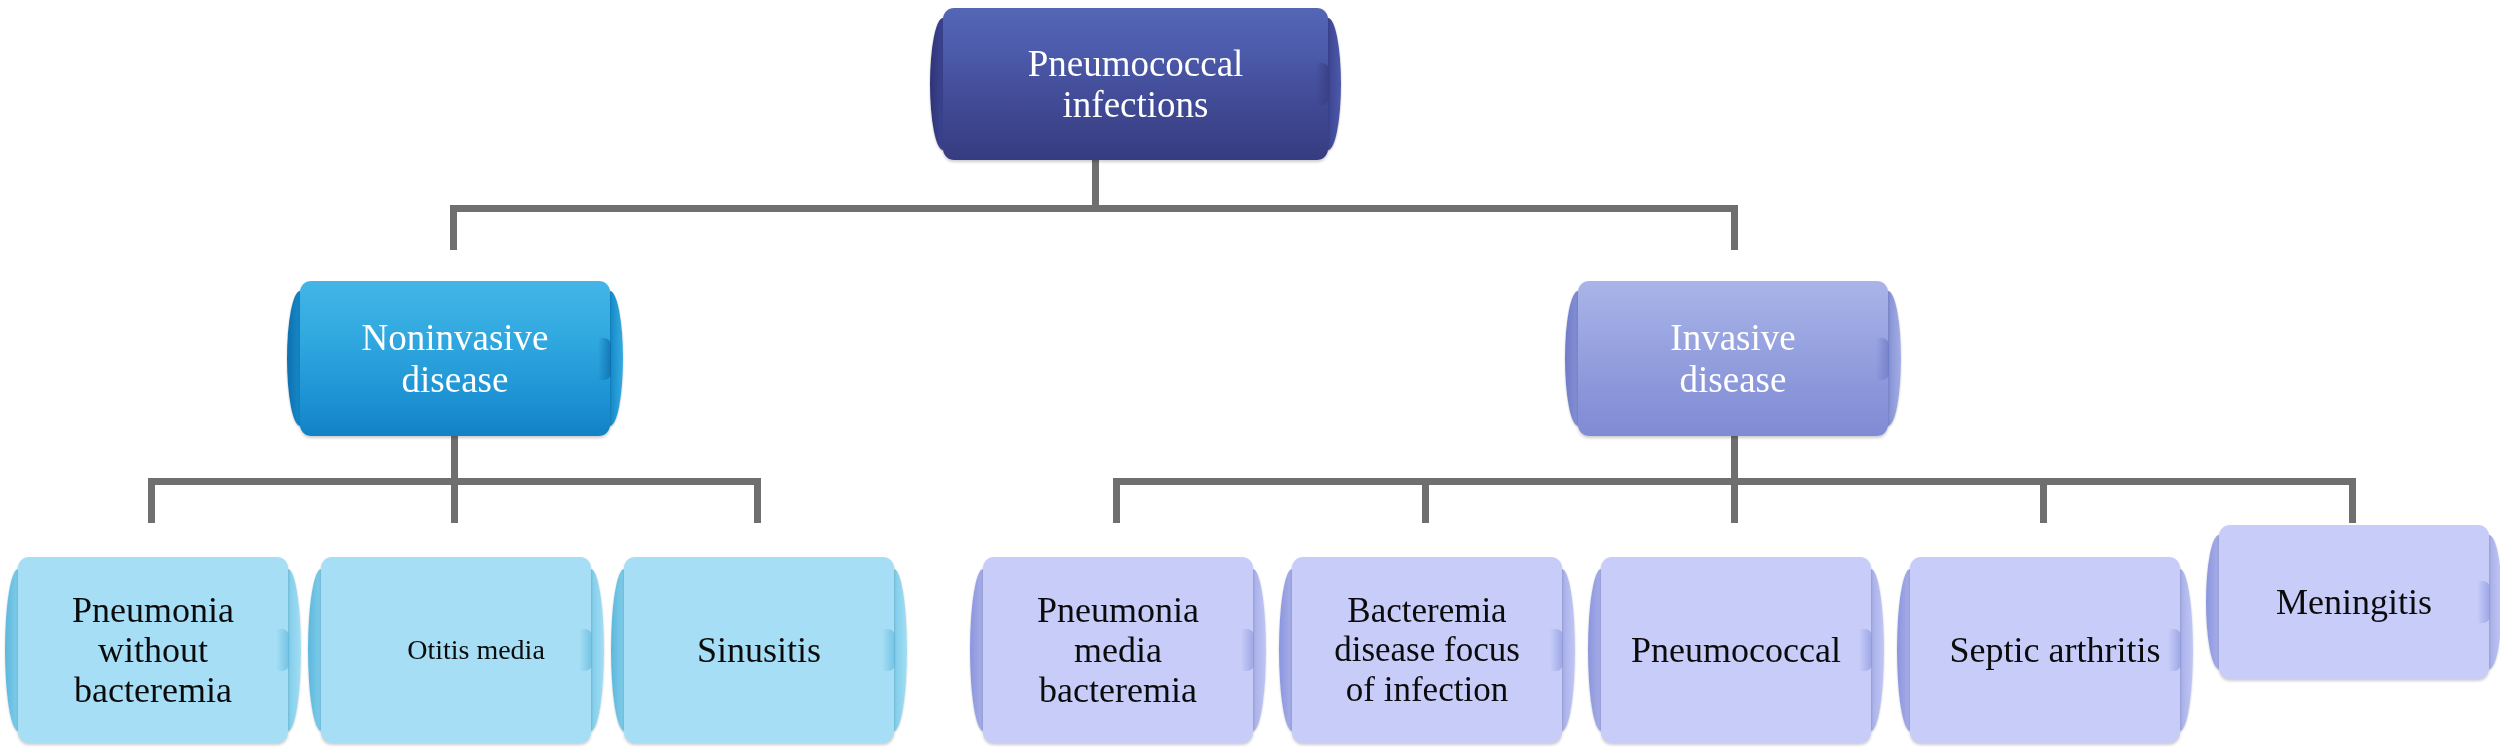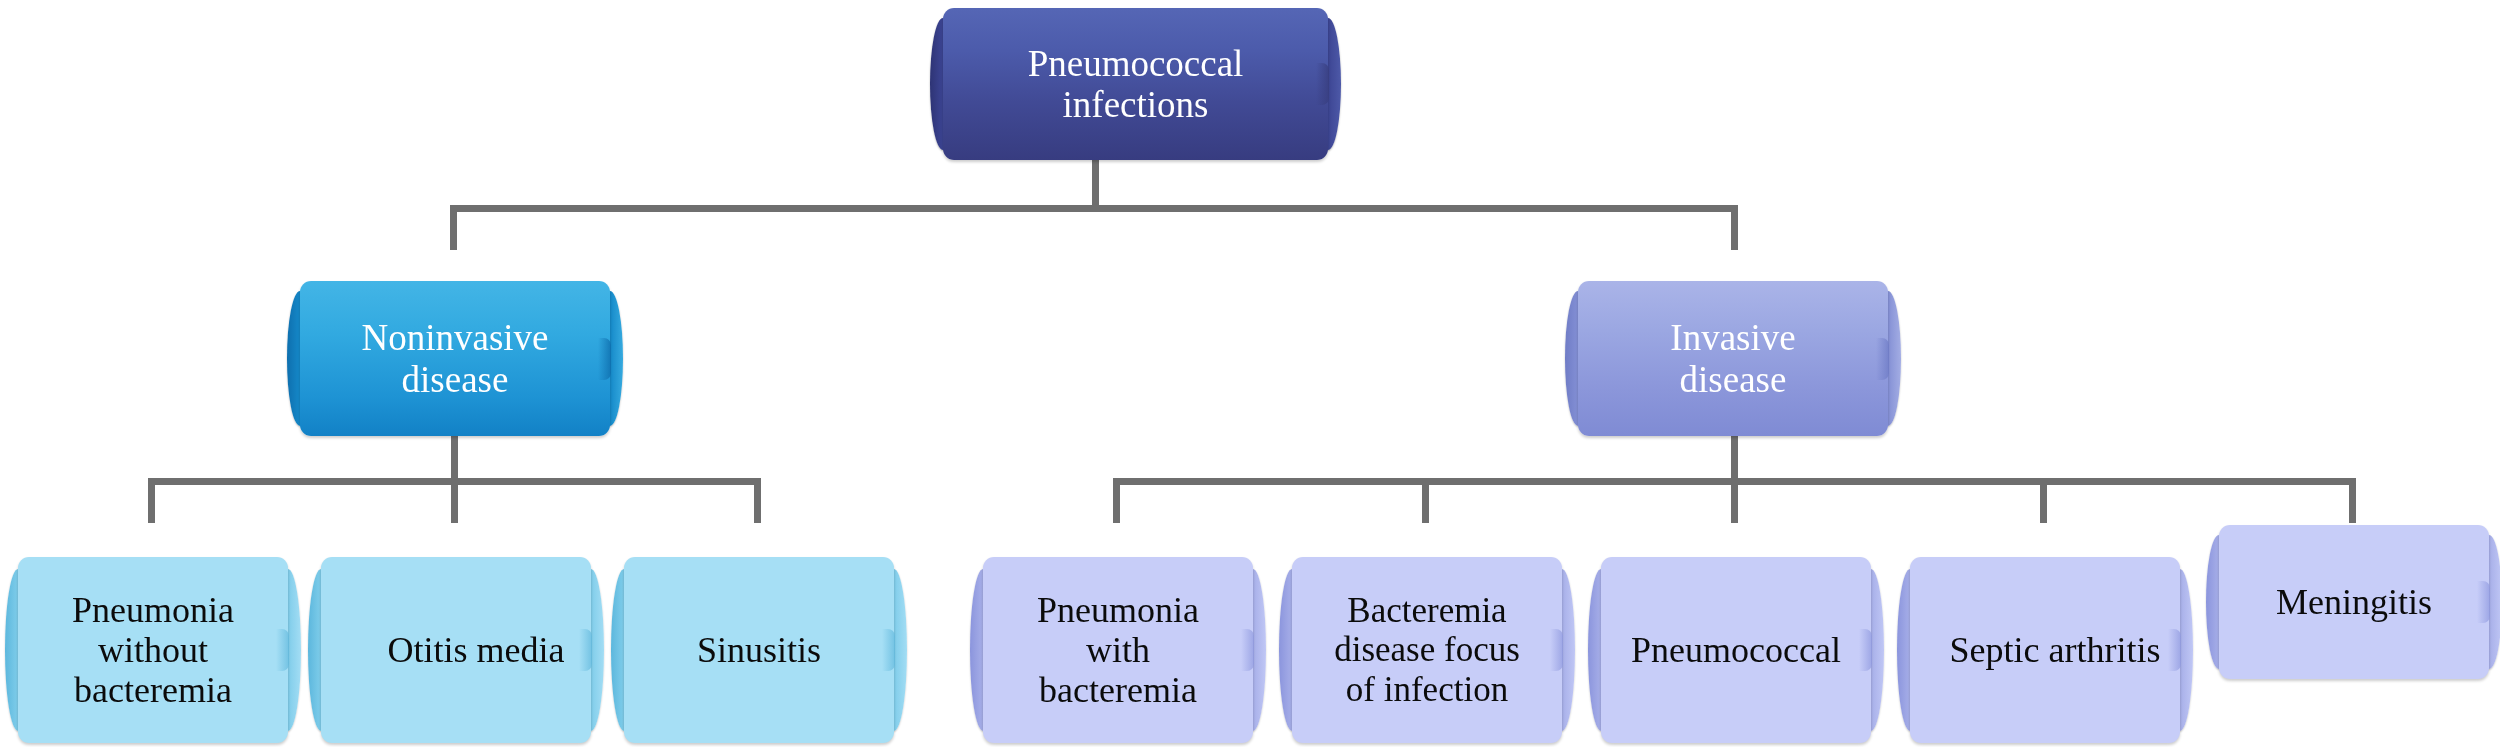--- a/index.html
+++ b/index.html
@@ -168,42 +168,42 @@
         <span>without</span><br>
         <span>bacteremia</span>
       </span>
     </div>
     <div class="notch"></div>
   </div>
 
   <div class="node lv3a" style="left:321px;top:557px;width:270px;height:186px;">
     <div class="cap left"></div>
     <div class="cap right"></div>
-    <div class="body" style="font-size:36px;padding-left:40px;">
+    <div class="body" style="font-size:28px;padding-left:40px;">
       <span>Otitis media</span>
     </div>
     <div class="notch"></div>
   </div>
 
   <div class="node lv3a" style="left:624px;top:557px;width:270px;height:186px;padding-left:10px;">
     <div class="cap left"></div>
     <div class="cap right"></div>
     <div class="body" style="font-size:36px;">
       <span>Sinusitis</span>
     </div>
     <div class="notch"></div>
   </div>
 
   <div class="node lv3b" style="left:983px;top:557px;width:270px;height:186px;">
     <div class="cap left"></div>
     <div class="cap right"></div>
     <div class="body" style="font-size:36px;">
       <span>
         <span>Pneumonia</span><br>
-        <span>with</span><br>
+        <span>media</span><br>
         <span>bacteremia</span>
       </span>
     </div>
     <div class="notch"></div>
   </div>
 
   <div class="node lv3b" style="left:1292px;top:557px;width:270px;height:186px;">
     <div class="cap left"></div>
     <div class="cap right"></div>
     <div class="body" style="font-size:35px;">

